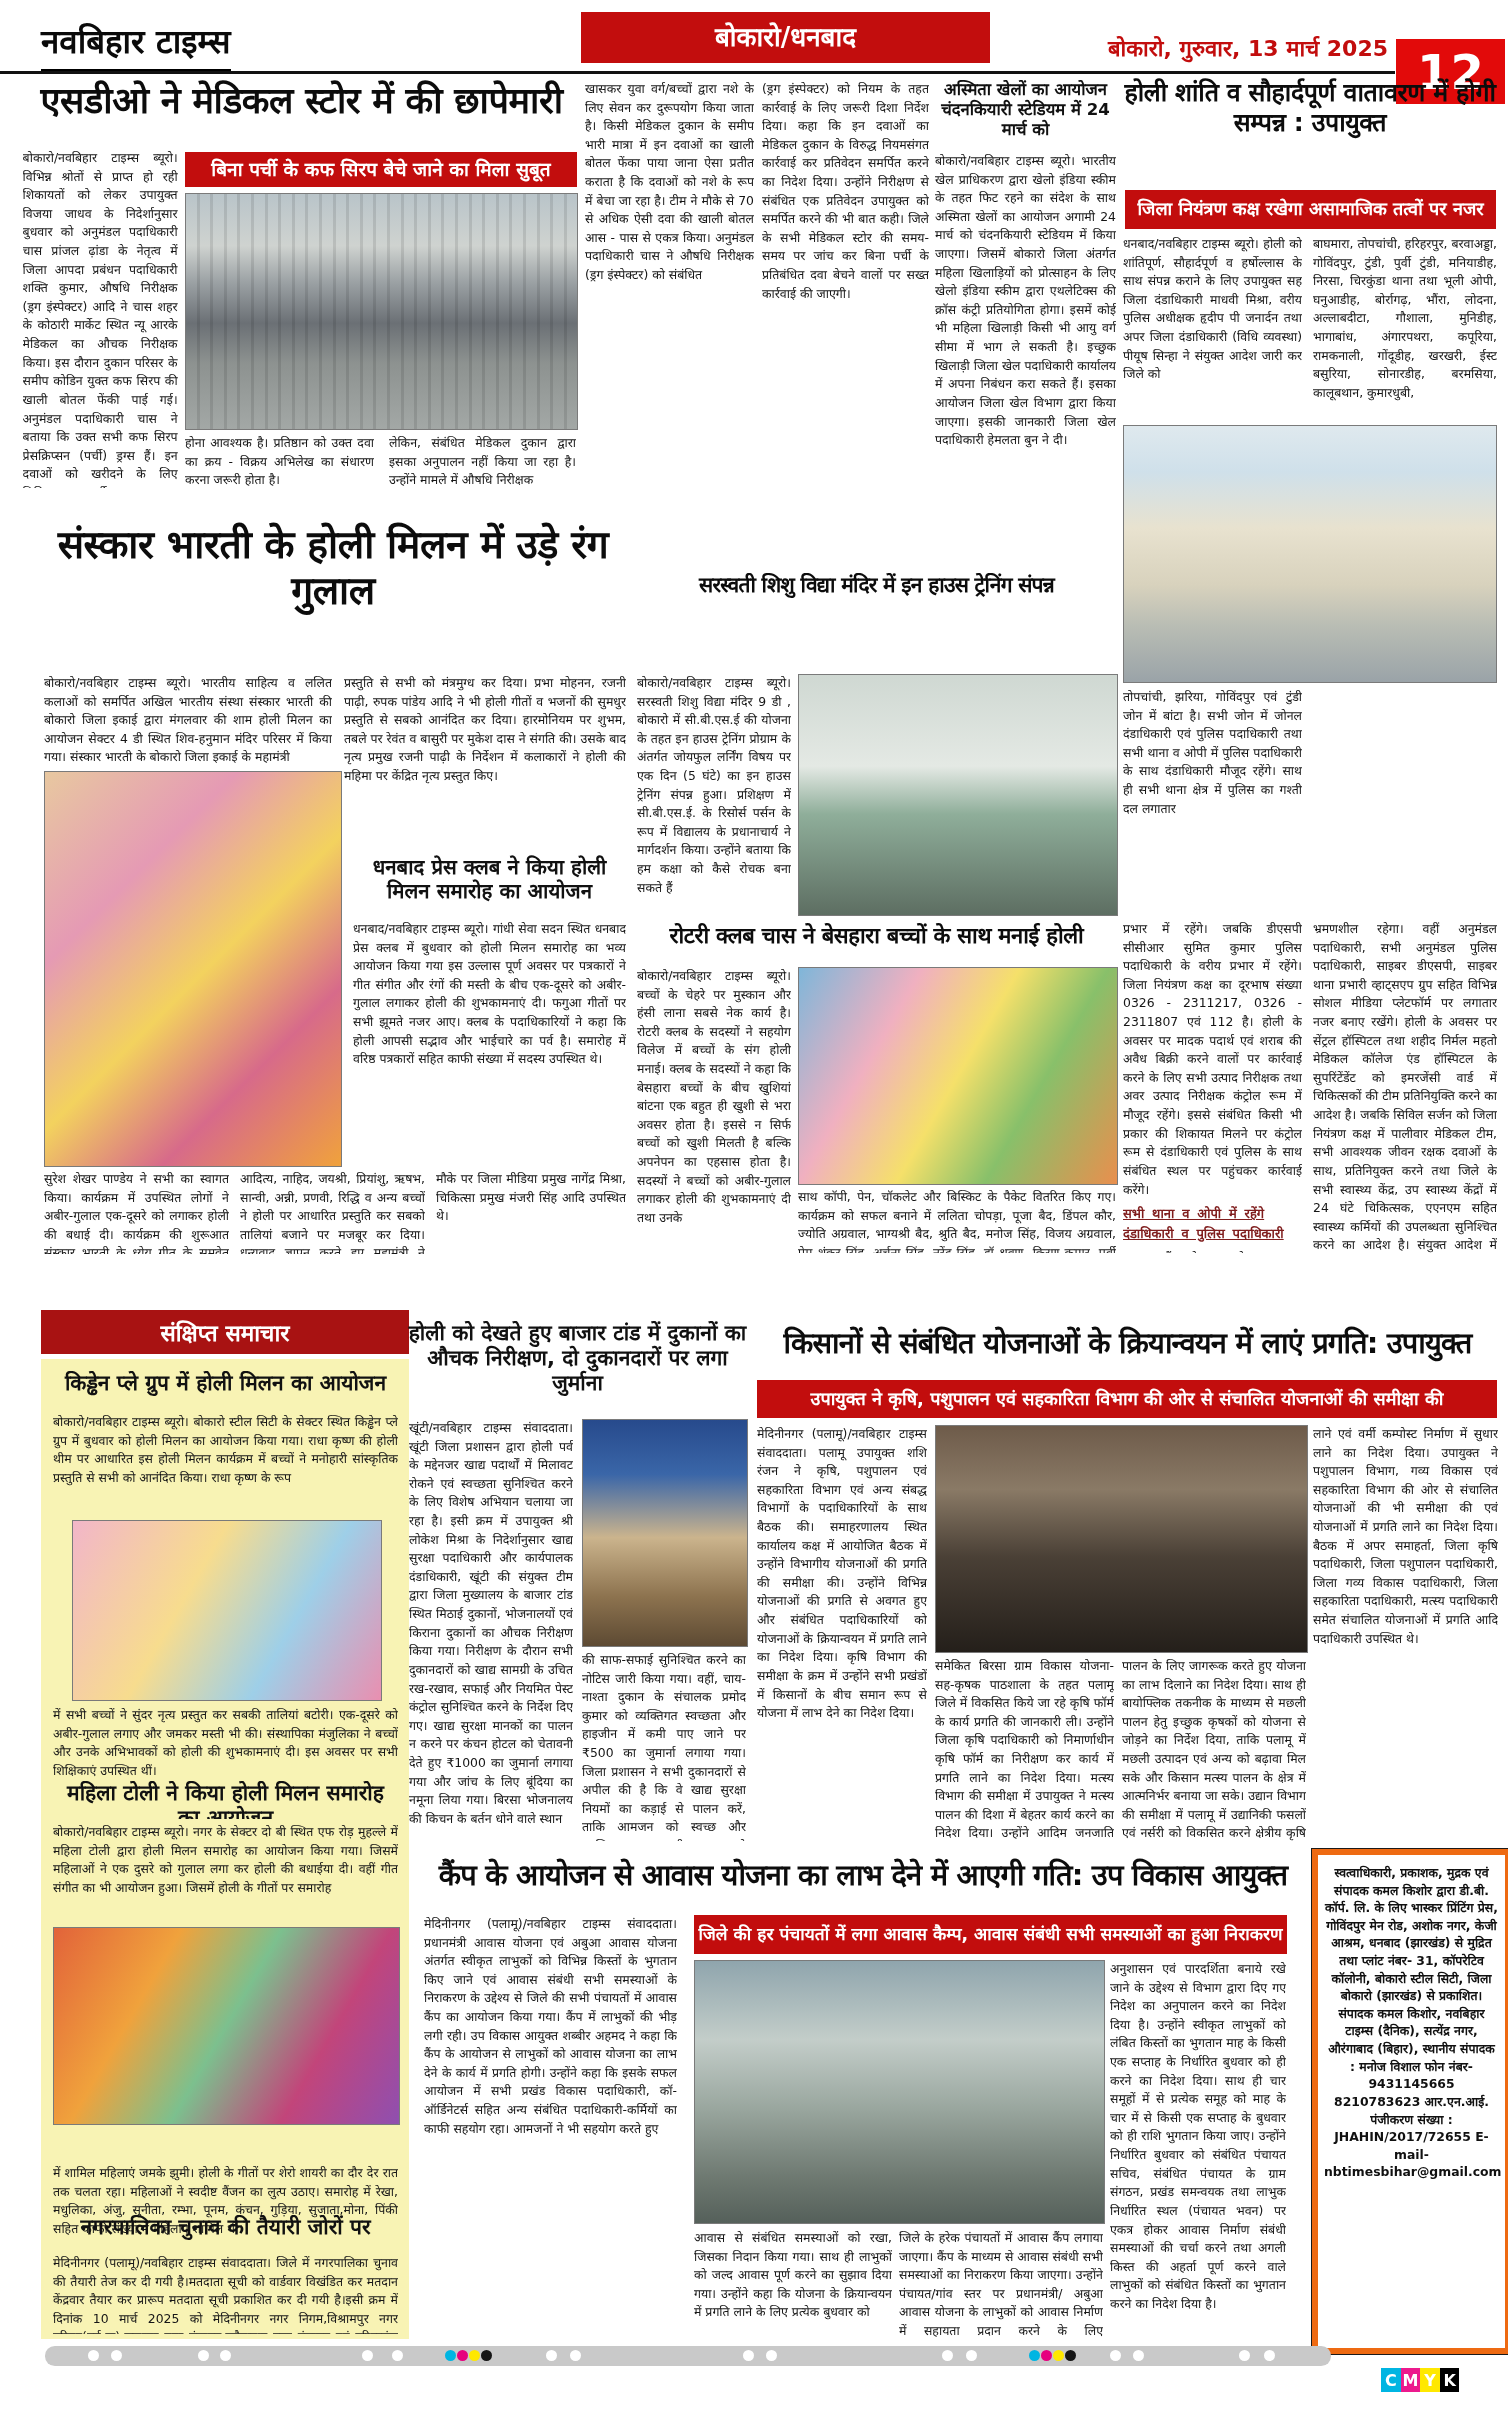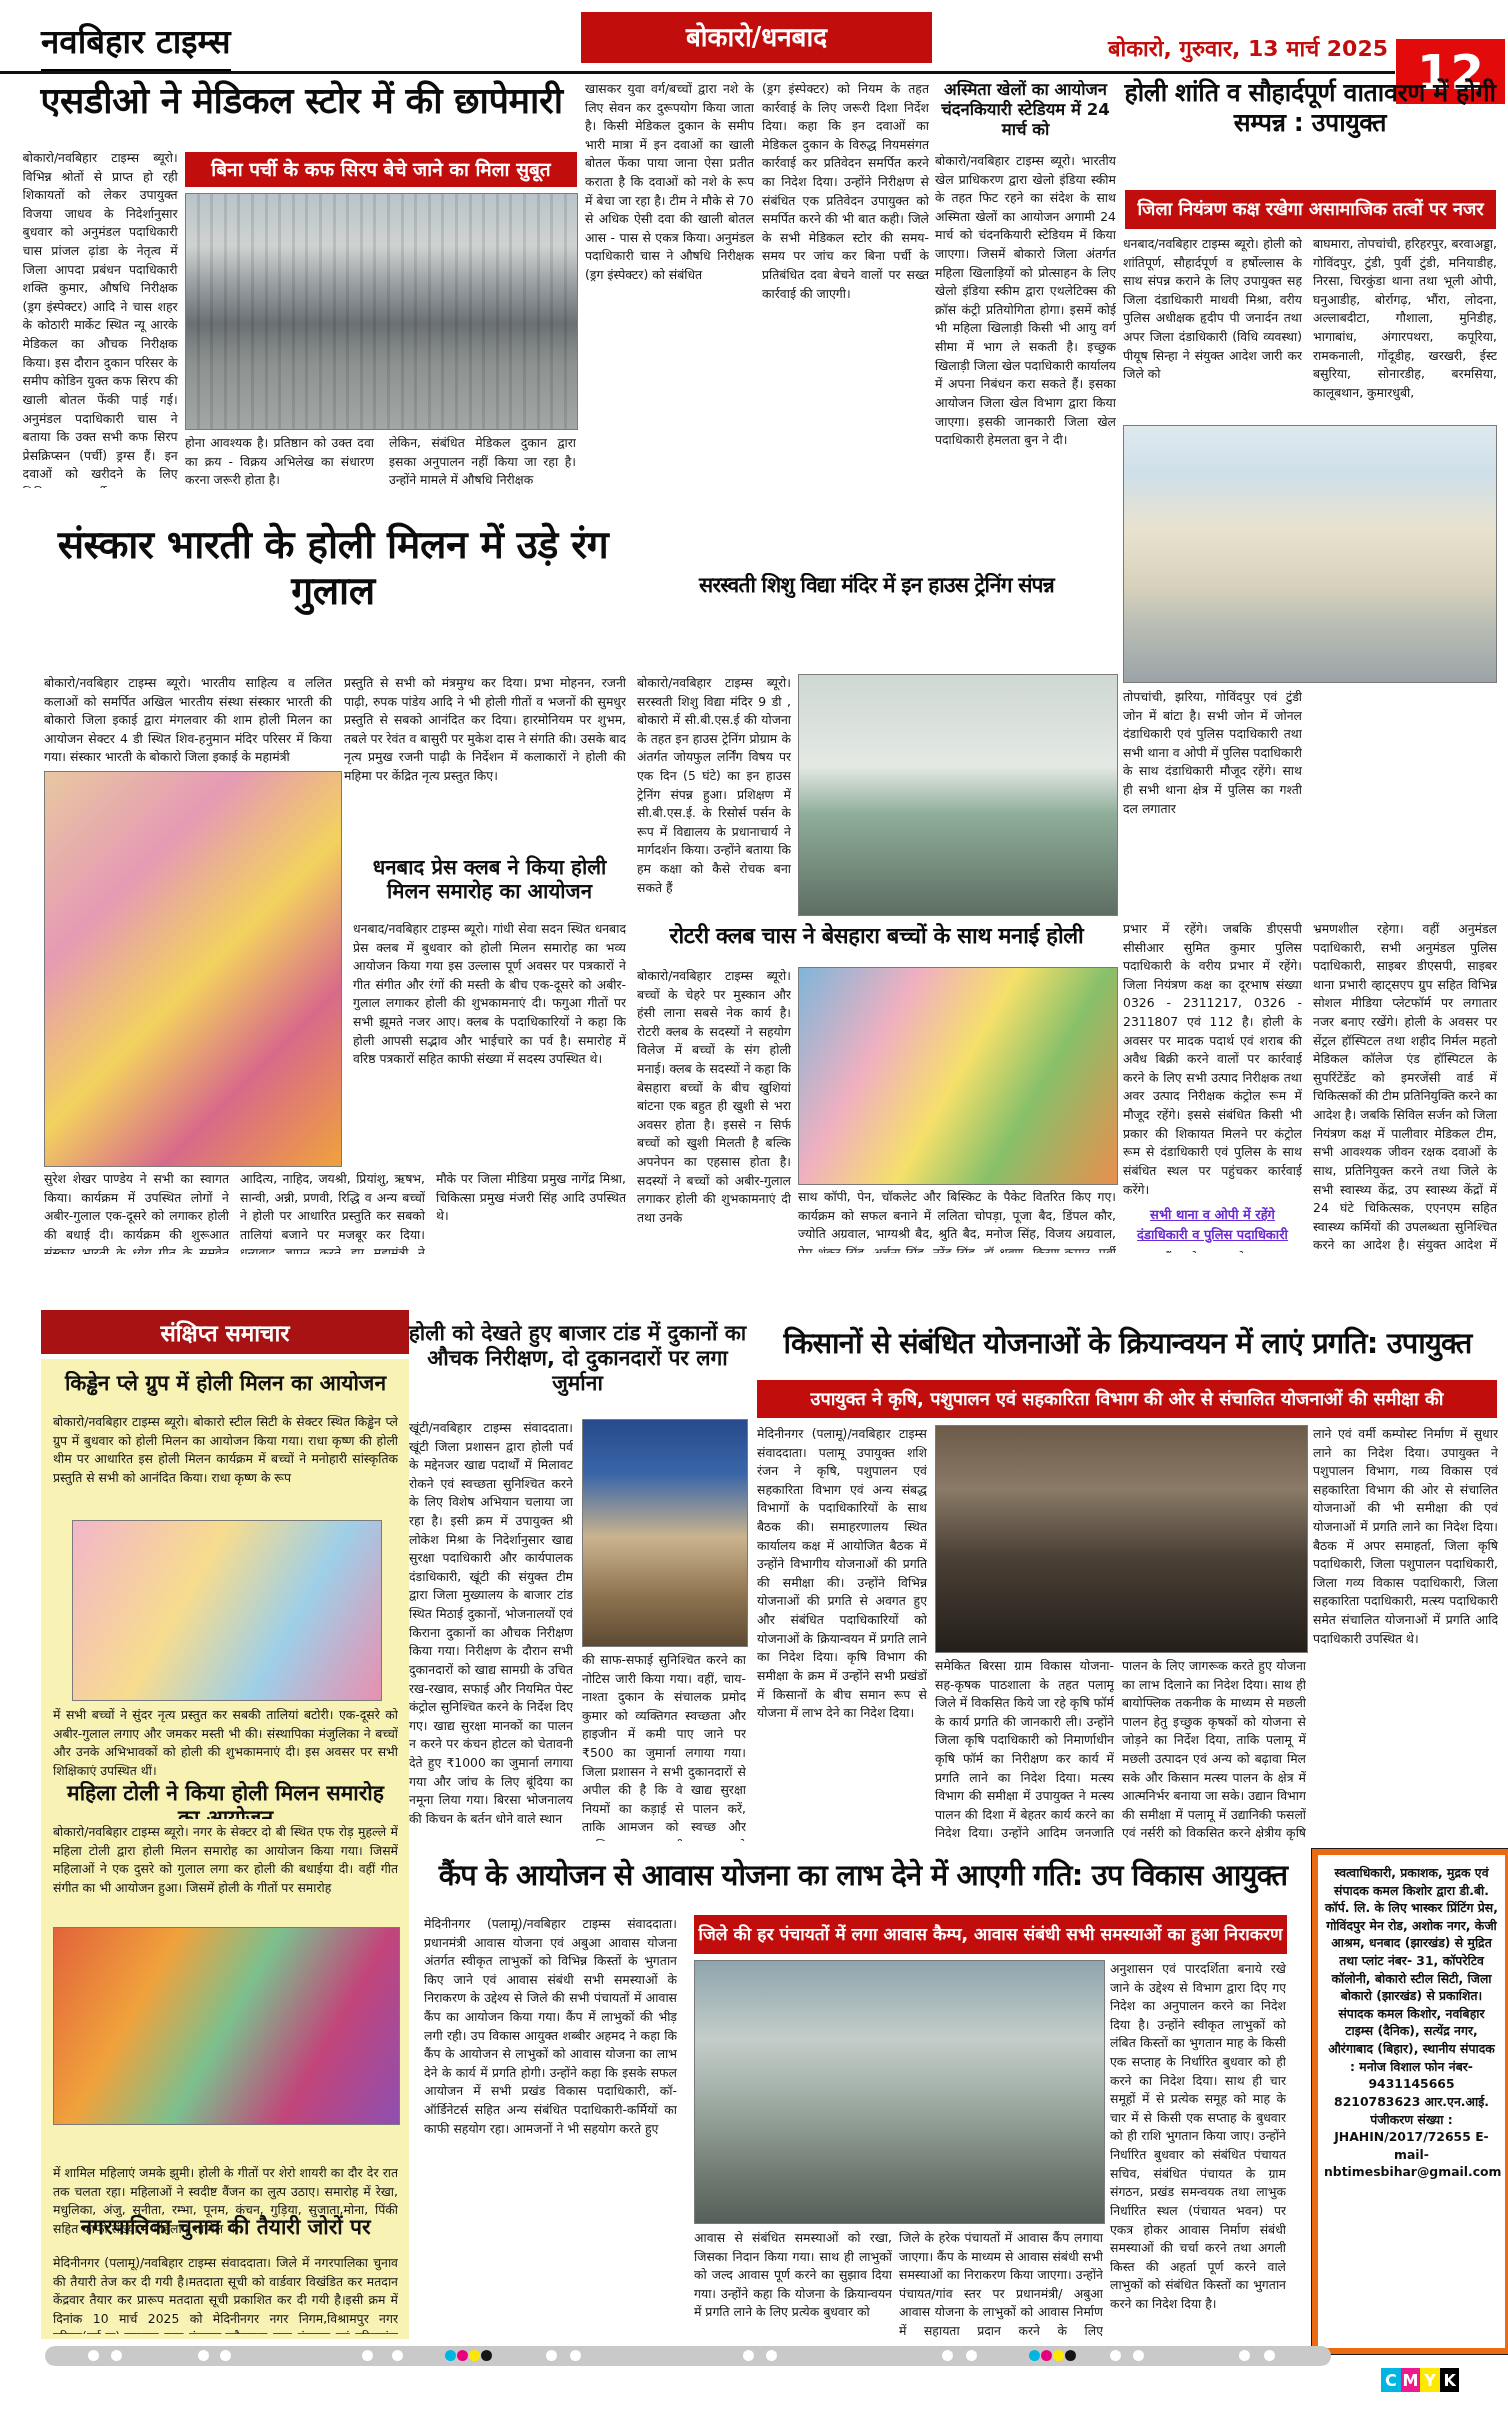--- a/index.html
+++ b/index.html
@@ -8,22 +8,22 @@
   .hl{position:absolute;font-weight:700;color:#0c0c0c;text-align:center;
       letter-spacing:-0.4px;overflow:hidden;line-height:1.18;}
   .nowrap{white-space:nowrap;}
   .kick{position:absolute;background:#c20d0d;color:#fff;font-weight:700;
         display:flex;align-items:center;justify-content:center;text-align:center;
         overflow:hidden;line-height:1.15;}
   .col{position:absolute;text-align:justify;font-size:12.4px;line-height:1.5;
        color:#161616;overflow:hidden;}
   .col p{margin:0 0 6px 0;}
   .photo{position:absolute;border:0.8px solid #7a7a7a;}
-  .innersub{font-weight:700;text-align:center;text-decoration:underline;
-            margin:4.5px 0;font-size:13px;color:#6d28d9;}
+  .innersub{font-weight:700;text-align:left;text-decoration:underline;
+            margin:4.5px 0;font-size:13px;color:#7f1d1d;font-family:Liberation Mono, monospace;}
   .pubbox{position:absolute;border:6px solid #ee6a12;outline:1.5px solid #1a1a1a;
           background:#fff;font-weight:700;text-align:center;font-size:12.4px;
           line-height:1.42;padding:9px 6px;overflow:hidden;color:#111;}
   .ybox{position:absolute;background:#f8f3b4;}
   .bhead{position:absolute;font-weight:700;text-align:center;color:#111;overflow:hidden;line-height:1.2;}
   .banner{position:absolute;background:#a81212;color:#fff;font-weight:700;
           display:flex;align-items:center;justify-content:center;}
   .masthead{position:absolute;left:41px;top:18px;font-size:33px;font-weight:700;
             color:#0a0a0a;border-bottom:2.3px solid #000;padding-bottom:6px;}
   .datetext{position:absolute;left:1041px;top:32px;width:347px;text-align:right;
@@ -52,21 +52,21 @@
   .ph-shop{background:linear-gradient(180deg,#274a8c 0%,#3a66a8 24%,#cbb48d 52%,#8d734f 78%,#5d4a33 100%);}
   .ph-meeting{background:linear-gradient(180deg,#6e5b4a 0%,#8a7a66 28%,#4a4036 58%,#241f1a 100%);}
   .ph-camp{background:linear-gradient(180deg,#8fa5ad 0%,#c3cdc9 30%,#9aa79f 56%,#6f7a72 82%,#55605a 100%);}
 </style>
 </head>
 <body>
 
 <div class="page">
 
   <div class="masthead">नवबिहार टाइम्स</div>
-  <div class="kick" style="left:581px;top:12px;width:351px;height:51px;font-size:26px;">बोकारो/धनबाद</div>
+  <div class="kick" style="left:581px;top:12px;width:409px;height:51px;font-size:26px;">बोकारो/धनबाद</div>
   <div class="datetext">बोकारो, गुरुवार, 13 मार्च 2025</div>
   <div class="pagebox">12</div>
   <div class="rule"></div>
 
   <div class="hl nowrap" style="left:22.6px;top:80px;width:558px;height:65px;font-size:36px;">एसडीओ ने मेडिकल स्टोर में की छापेमारी</div>
   <div class="col" style="left:22.6px;top:149px;width:155px;height:339px;">बोकारो/नवबिहार टाइम्स ब्यूरो। विभिन्न श्रोतों से प्राप्त हो रही शिकायतों को लेकर उपायुक्त विजया जाधव के निदेर्शानुसार बुधवार को अनुमंडल पदाधिकारी चास प्रांजल ढ़ांडा के नेतृत्व में जिला आपदा प्रबंधन पदाधिकारी शक्ति कुमार, औषधि निरीक्षक (ड्रग इंस्पेक्टर) आदि ने चास शहर के कोठारी मार्केट स्थित न्यू आरके मेडिकल का औचक निरीक्षक किया। इस दौरान दुकान परिसर के समीप कोडिन युक्त कफ सिरप की खाली बोतल फेंकी पाई गई। अनुमंडल पदाधिकारी चास ने बताया कि उक्त सभी कफ सिरप प्रेसक्रिप्सन (पर्ची) ड्रग्स हैं। इन दवाओं को खरीदने के लिए चिकित्सक का पर्ची</div>
   <div class="kick" style="left:185px;top:152px;width:392px;height:35px;font-size:19px;">बिना पर्ची के कफ सिरप बेचे जाने का मिला सुबूत</div>
   <div class="photo ph-medical" style="left:185px;top:193px;width:391px;height:235px;"></div>
   <div class="col" style="left:185px;top:434px;width:189px;height:54px;">होना आवश्यक है। प्रतिष्ठान को उक्त दवा का क्रय - विक्रय अभिलेख का संधारण करना जरूरी होता है।</div>
   <div class="col" style="left:389px;top:434px;width:187px;height:54px;">लेकिन, संबंधित मेडिकल दुकान द्वारा इसका अनुपालन नहीं किया जा रहा है। उन्होंने मामले में औषधि निरीक्षक</div>

